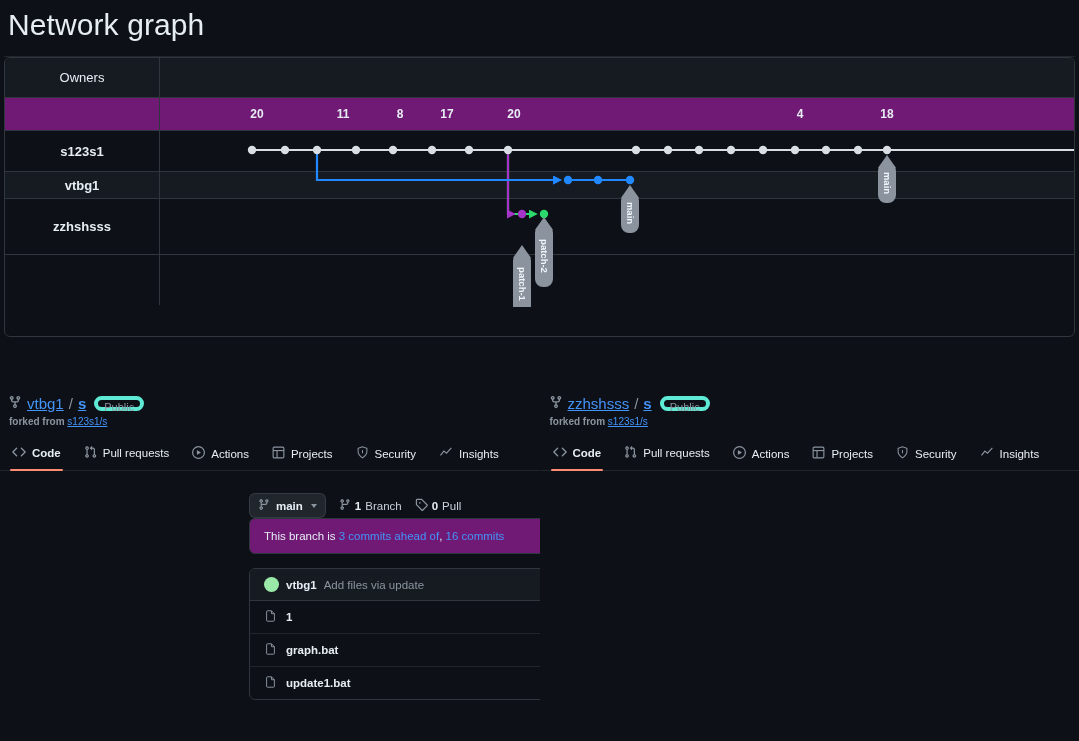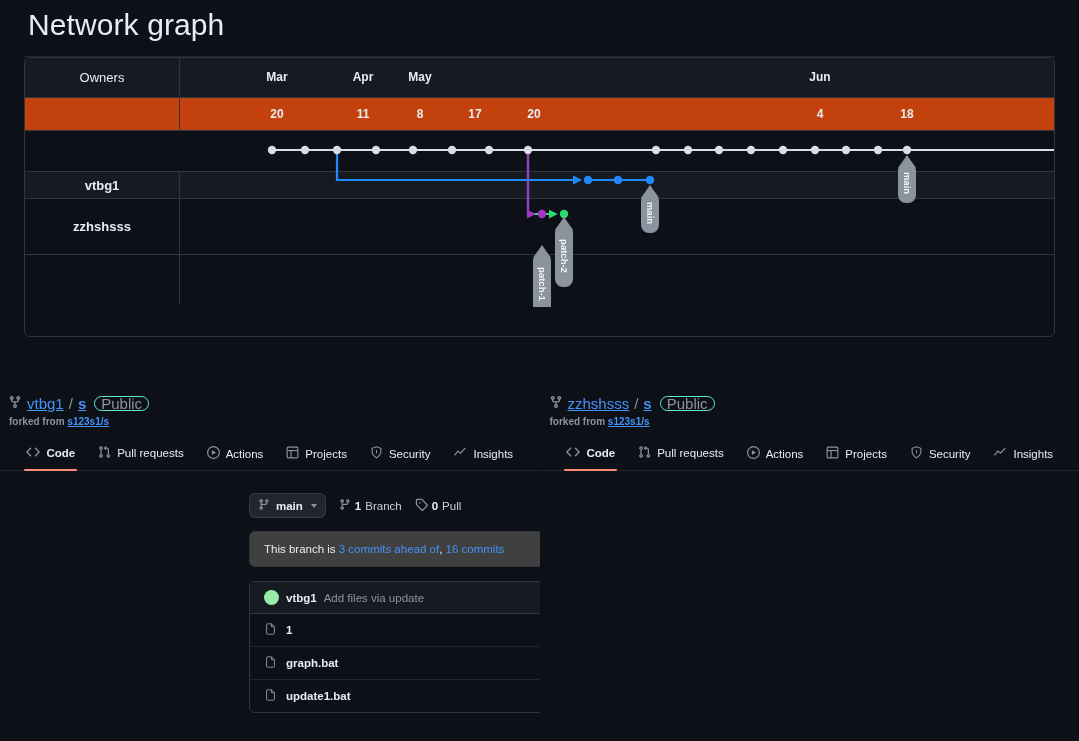--- a/index.html
+++ b/index.html
@@ -7,21 +7,21 @@
   body {
     width:1079px; height:741px;
     background:#0d1117;
     font-family:"Liberation Sans", sans-serif;
     color:#e6edf3;
     overflow:hidden;
     position:relative;
   }
 
   
-  #network-section { padding:0 24px; }
+  #network-section { padding:0 4px; }
   .page-title {
     font-size:30px; font-weight:400; color:#e6edf3;
     padding:8px 0 14px 4px; margin:0;
     letter-spacing:0.1px;
   }
   .title-rule { height:1px; background:#21262d; margin:0 0 0 0; }
   .page-desc {
     font-size:14px; color:#c9d1d9;
     padding:20px 0 14px 4px;
   }
@@ -50,21 +50,21 @@
   .month-label {
     position:absolute; top:12px;
     font-size:12px; font-weight:700; color:#e6edf3;
     transform:translateX(-50%);
     white-space:nowrap;
   }
 
   
   .graph-days {
     display:flex; height:33px; border-bottom:1px solid #30363d;
-    background:#c2410c;
+    background:#701a75;
     text-align:center;
   }
   .days-owner { width:155px; min-width:155px; border-right:1px solid #30363d; }
   .days-cell { flex:1; position:relative; }
   .day-label {
     position:absolute; top:9px;
     font-size:12px; font-weight:700; color:#e6edf3;
     transform:translateX(-50%);
     white-space:nowrap;
   }
@@ -110,36 +110,35 @@
   .repo-title {
     display:flex; align-items:center; gap:5px;
     font-size:15px;
   }
   .fork-icon { width:14px; height:16px; flex:0 0 auto; }
   .repo-owner { color:#4493f8; font-weight:400; }
   .repo-slash { color:#8b949e; }
   .repo-name { color:#4493f8; font-weight:700; }
   .vis-badge {
     margin-left:3px;
-    border:1px solid #5eead4; border-radius:10px;
-    padding:0 6px; font-size:15px; color:#8b949e;
+    border:4px solid #5eead4; border-radius:10px;
+    padding:0 6px; font-size:11px; color:#8b949e;
     line-height:14px; height:15px; display:inline-block;
   }
   .forked-from {
     font-size:10px; color:#8b949e; font-weight:700;
     margin-top:3px; padding-left:1px;
   }
-  .forked-from a { color:#4493f8; text-decoration:underline; font-weight:700; }
+  .forked-from a { color:#4493f8; text-decoration:underline; font-weight:400; }
 
   .repo-nav {
     display:flex; align-items:flex-end; gap:19px;
     margin-top:14px; padding:0 10px;
     border-bottom:1px solid #21262d;
     position:relative;
-    justify-content:center;
   }
   .nav-item {
     display:flex; align-items:center; gap:6px;
     font-size:11.5px; color:#e6edf3;
     padding:4px 2px 9px 2px;
     position:relative;
     white-space:nowrap;
   }
   .nav-item.active { font-weight:700; }
   .nav-item.active:after {
@@ -163,23 +162,22 @@
   }
   .caret { width:0;height:0;border-left:3.5px solid transparent;border-right:3.5px solid transparent;border-top:4px solid #8b949e;margin-left:2px;}
   .count-item {
     display:flex; align-items:center; gap:4px;
     font-size:11.5px; color:#e6edf3;
   }
   .count-item b { font-weight:700; }
   .count-item span.lbl { color:#c9d1d9; font-weight:400; }
 
   .branch-banner {
-    margin-top:13px;
     border:1px solid #30363d; border-radius:6px;
-    background:#404040;
+    background:#701a75;
     padding:11px 14px;
     font-size:11.5px; color:#e6edf3;
     white-space:nowrap;
   }
   .branch-banner a { color:#4493f8; text-decoration:none; }
 
   .file-table {
     margin-top:14px;
     border:1px solid #30363d; border-radius:6px;
     overflow:hidden;
@@ -209,41 +207,36 @@
 </head>
 <body>
 
 <div id="network-section">
   <h1 class="page-title">Network graph</h1>
   <div class="title-rule"></div>
 
   <div class="graph-box">
     <div class="graph-head">
       <div class="owners-cell">Owners</div>
-      <div class="months-cell" id="months-cell">
-          <div class="month-label" style="left: 97px;">Mar</div>
-          <div class="month-label" style="left: 183px;">Apr</div>
-          <div class="month-label" style="left: 240px;">May</div>
-          <div class="month-label" style="left: 640px;">Jun</div>
-        </div>
     </div>
     <div class="graph-days">
       <div class="days-owner"></div>
       <div class="days-cell" id="days-cell">
           <div class="day-label" style="left: 97px;">20</div>
           <div class="day-label" style="left: 183px;">11</div>
           <div class="day-label" style="left: 240px;">8</div>
-          <div class="day-label" style="left: 295px;">17</div>
+          <div class="day-label" style="left: 287px;">17</div>
           <div class="day-label" style="left: 354px;">20</div>
           <div class="day-label" style="left: 640px;">4</div>
           <div class="day-label" style="left: 727px;">18</div>
         </div>
     </div>
     <div class="graph-body" id="graph-body">
         <div class="owner-row" style="height: 41px;">
+          <div class="owner-name">s123s1</div>
           <div class="owner-track"></div>
         </div>
         <div class="owner-row stripe" style="height: 27px;">
           <div class="owner-name">vtbg1</div>
           <div class="owner-track"></div>
         </div>
         <div class="owner-row" style="height: 56px;">
           <div class="owner-name">zzhshsss</div>
           <div class="owner-track"></div>
         </div>

